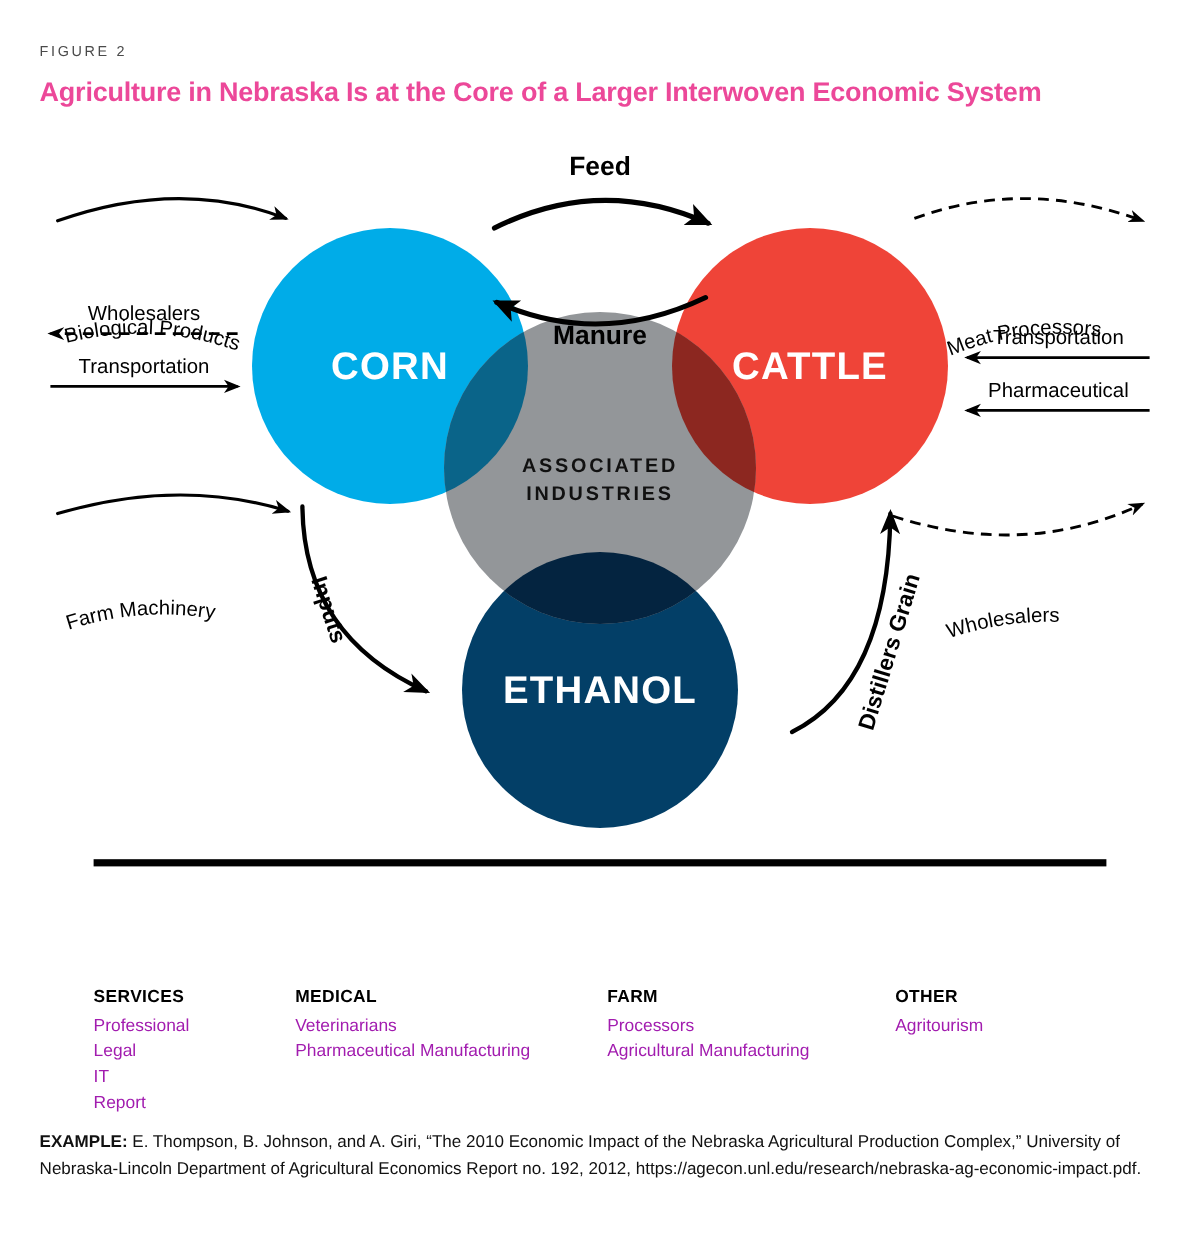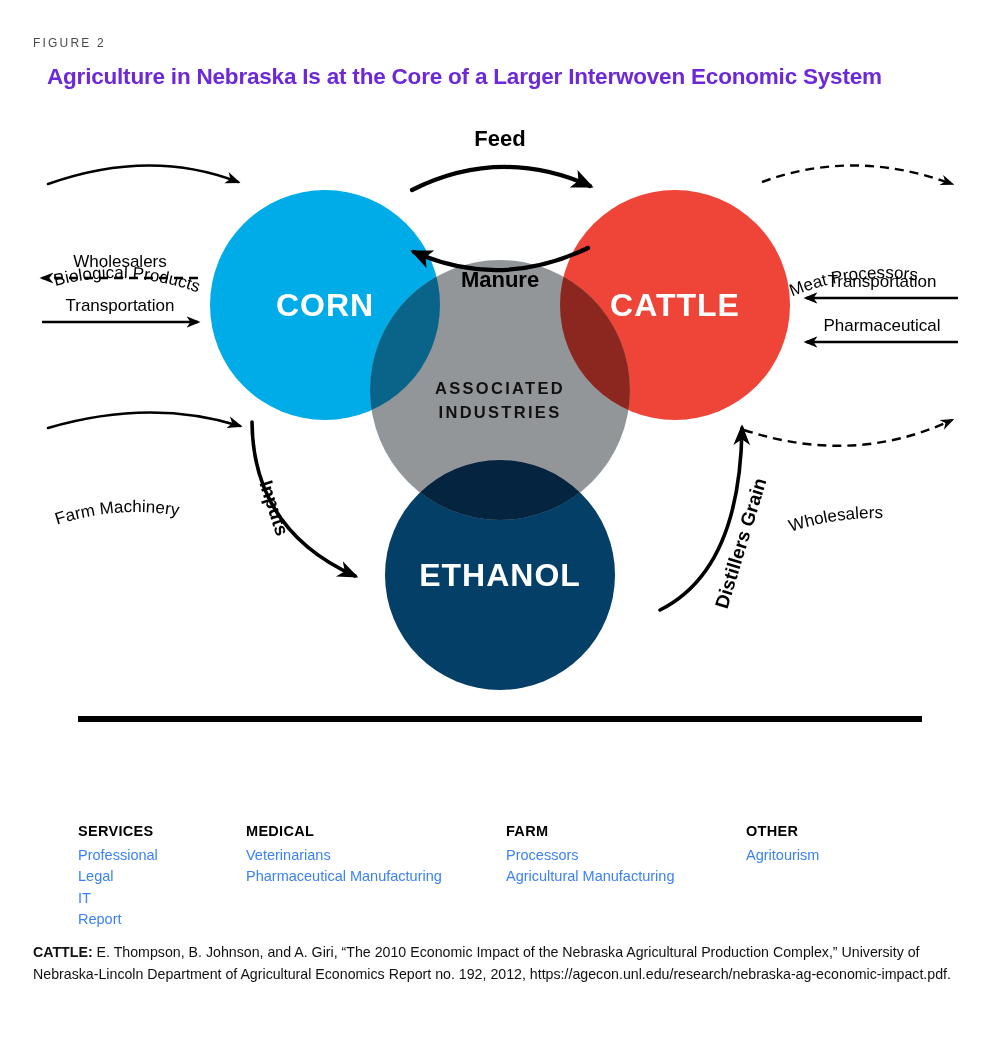--- a/index.html
+++ b/index.html
@@ -26,26 +26,26 @@
     position: absolute;
     left: 33px;
     top: 36px;
     font-size: 12px;
     letter-spacing: 2.2px;
     color: #4a4a4a;
     font-weight: 400;
   }
   .figure-title {
     position: absolute;
-    left: 47px;
+    left: 33px;
     top: 64px;
     font-size: 22.5px;
     font-weight: bold;
     letter-spacing: -0.2px;
-    color: #6d28d9;
+    color: #ec4899;
     white-space: nowrap;
   }
 
   
   .diagram {
     position: absolute;
     left: 0;
     top: 110px;
     width: 1000px;
     height: 590px;
@@ -87,21 +87,21 @@
   .col-1 { width: 260px; }
   .col-2 { width: 240px; }
   .col-3 { width: 190px; }
   .col-head {
     font-weight: bold;
     font-size: 14.5px;
     letter-spacing: 0.3px;
     margin-bottom: 2px;
     margin-top: 18px;
   }
-  .col-item { color: #3b82f6; }
+  .col-item { color: #a21caf; }
 
   
   .source {
     position: absolute;
     left: 33px;
     top: 941px;
     width: 940px;
     font-size: 14.2px;
     line-height: 22px;
     color: #111;
@@ -239,15 +239,15 @@
       <div class="col-head">FARM</div>
       <div class="col-item">Processors</div>
       <div class="col-item">Agricultural Manufacturing</div>
     </div>
     <div class="col col-3">
       <div class="col-head">OTHER</div>
       <div class="col-item">Agritourism</div>
     </div>
   </div>
 
-  <div class="source"><b>CATTLE:</b><span> E. Thompson, B. Johnson, and A. Giri, “The 2010 Economic Impact of the Nebraska Agricultural Production Complex,” University of Nebraska-Lincoln Department of Agricultural Economics Report no. 192, 2012, https://agecon.unl.edu/research/nebraska-ag-economic-impact.pdf.</span></div>
+  <div class="source"><b>EXAMPLE:</b><span> E. Thompson, B. Johnson, and A. Giri, “The 2010 Economic Impact of the Nebraska Agricultural Production Complex,” University of Nebraska-Lincoln Department of Agricultural Economics Report no. 192, 2012, https://agecon.unl.edu/research/nebraska-ag-economic-impact.pdf.</span></div>
 
 </div>
 
 </body></html>

